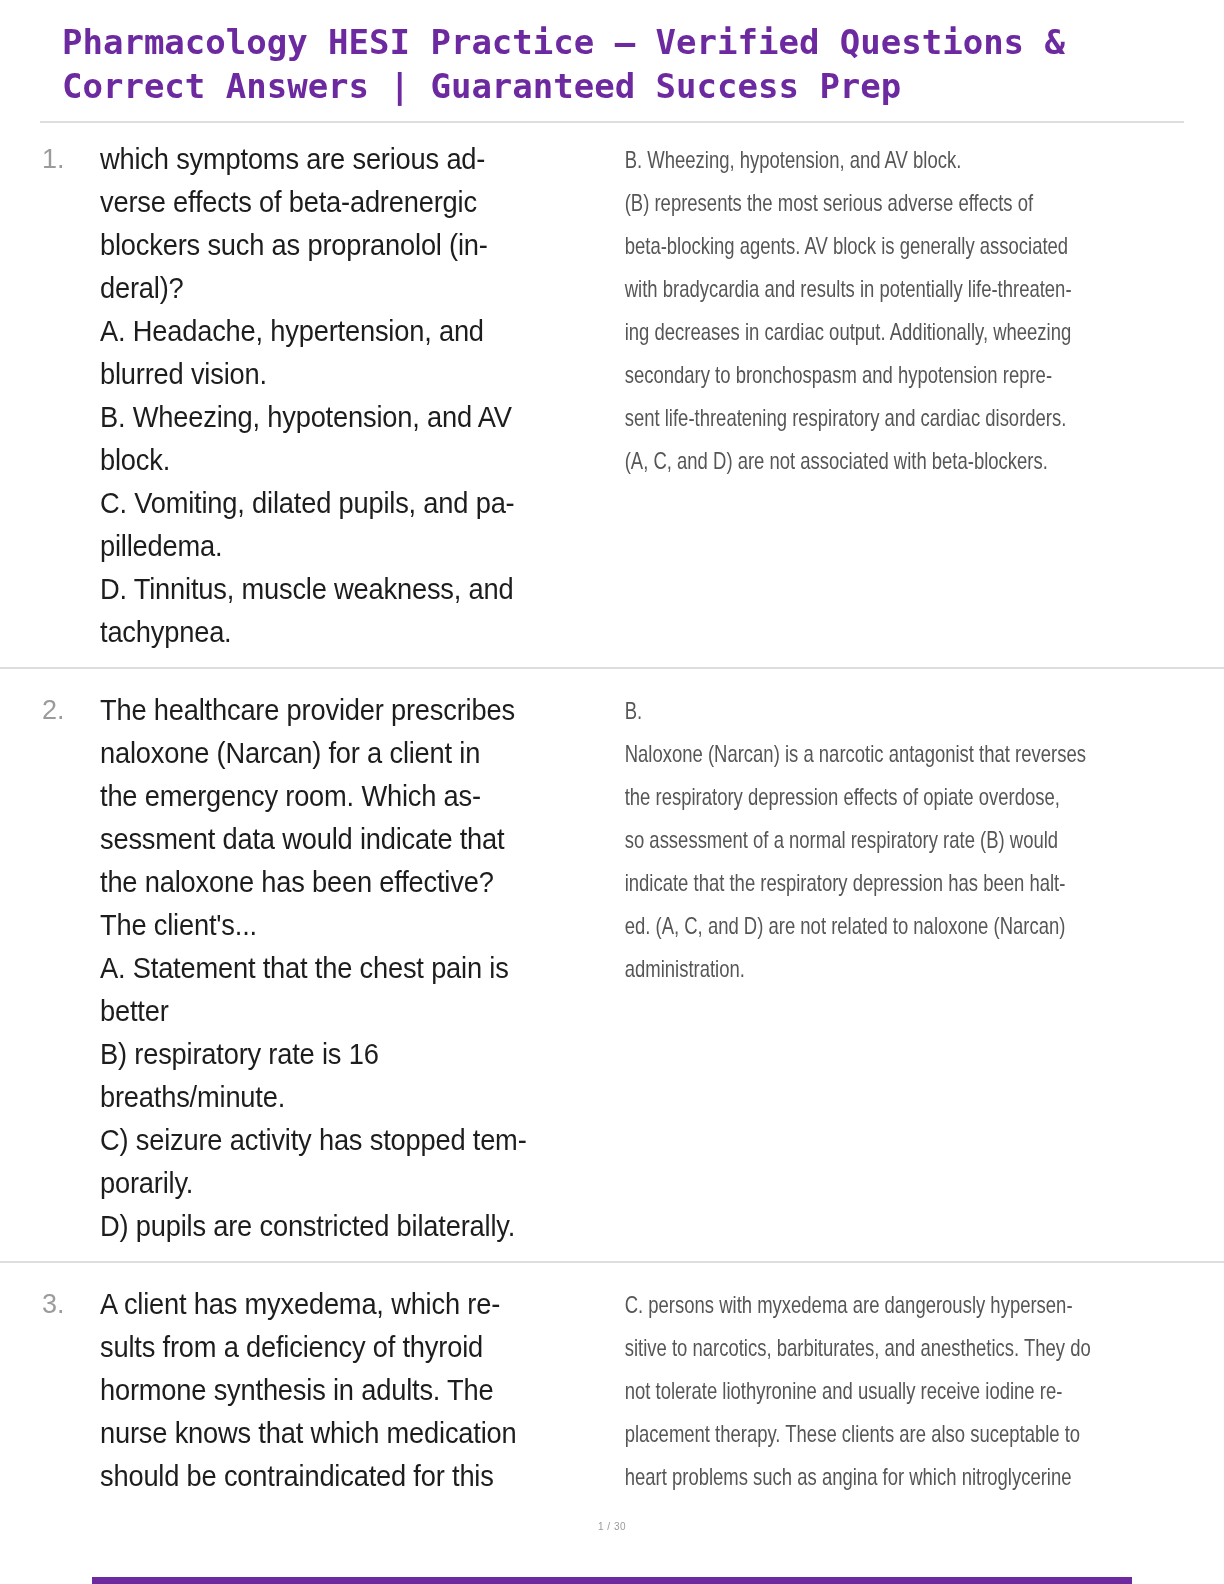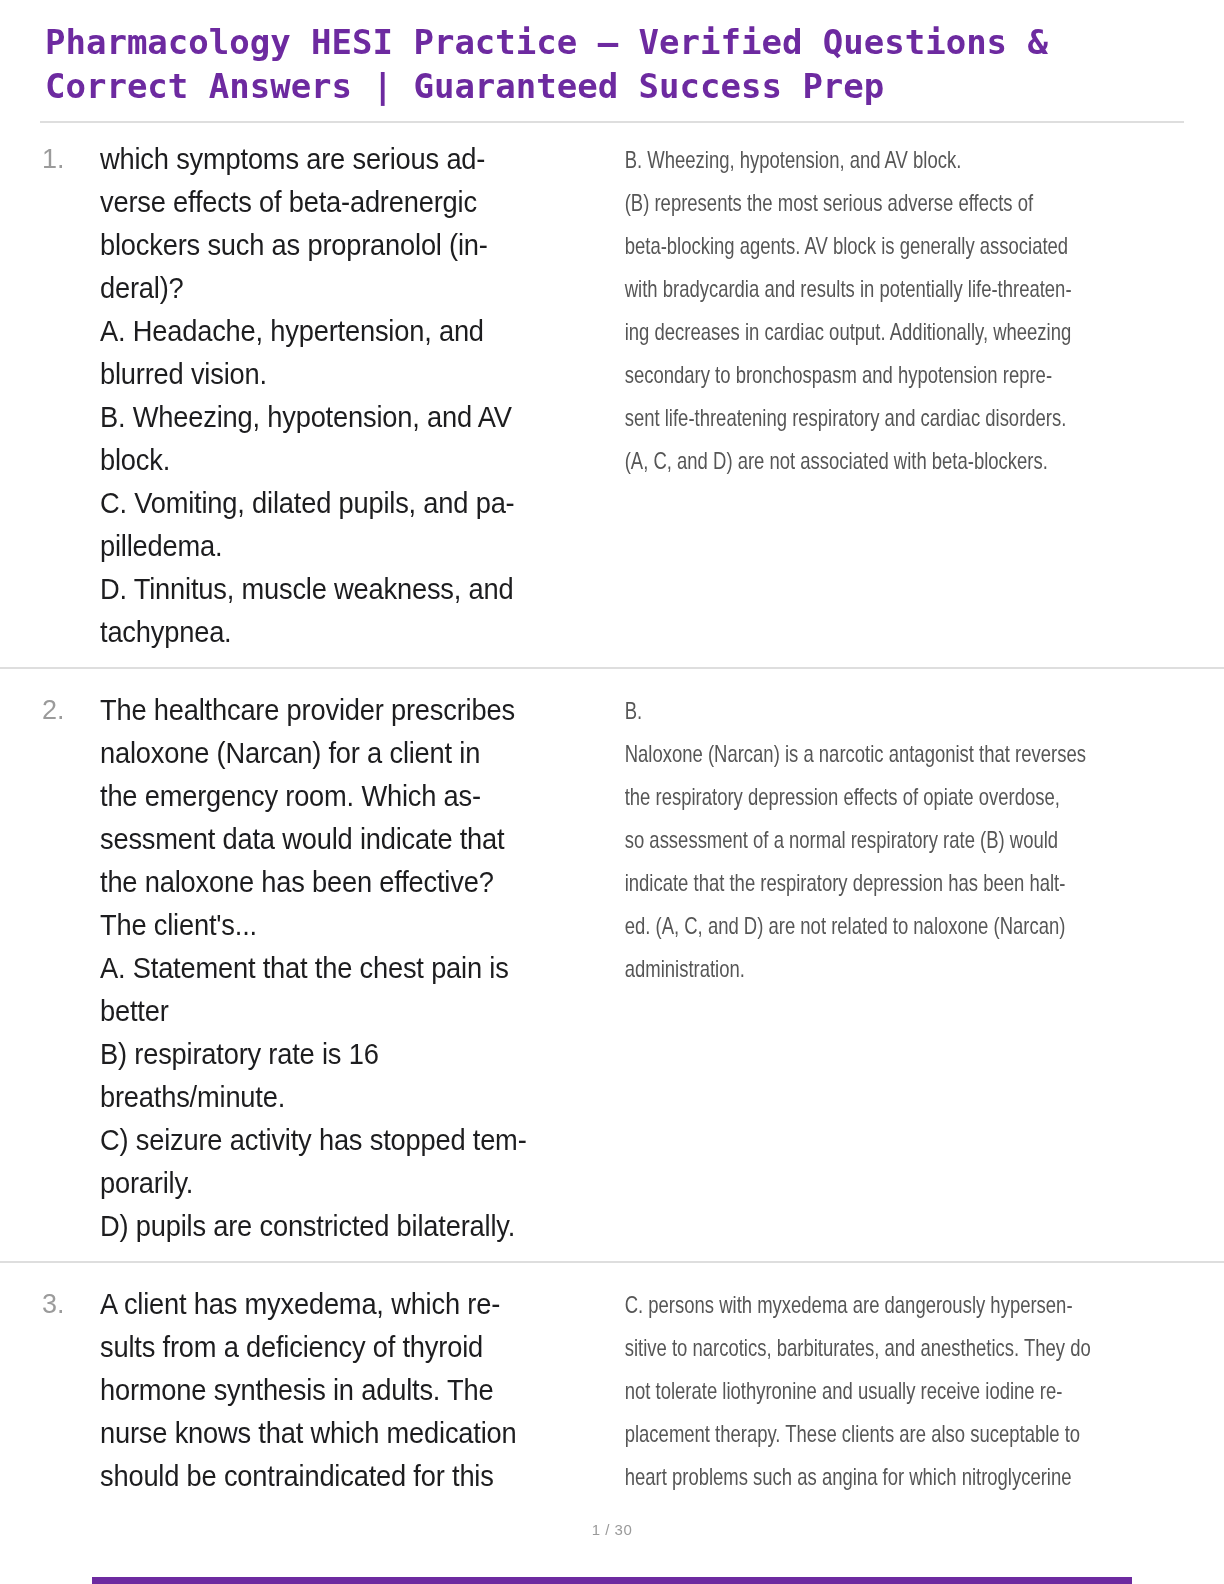--- a/index.html
+++ b/index.html
@@ -11,20 +11,21 @@
     position: relative;
     width: 1224px;
     height: 1584px;
     overflow: hidden;
     font-family: "Liberation Sans", sans-serif;
   }
 
   
   .doc-header {
     padding: 20px 40px 0 45px;
+    margin-left: 17px;
   }
   .doc-title {
     font-family: "DejaVu Sans Mono", monospace;
     font-weight: bold;
     font-size: 34px;
     line-height: 44px;
     color: var(--accent-purple, #6d2aa0);
     white-space: pre;
   }
   .header-rule {
@@ -70,21 +71,21 @@
     width: 130%;
     transform: scaleX(0.77);
     transform-origin: top left;
     padding-left: 10px;
   }
 
   
   .page-footer {
     margin-top: 10px;
     text-align: center;
-    font-size: 15px;
+    font-size: 10px;
     color: var(--footer-color, #9a9a9a);
     letter-spacing: 0.5px;
   }
   .next-page-sliver {
     position: absolute;
     left: 92px;
     bottom: 0;
     width: 1040px;
     height: 7px;
     background: var(--accent-purple, #6d2aa0);

